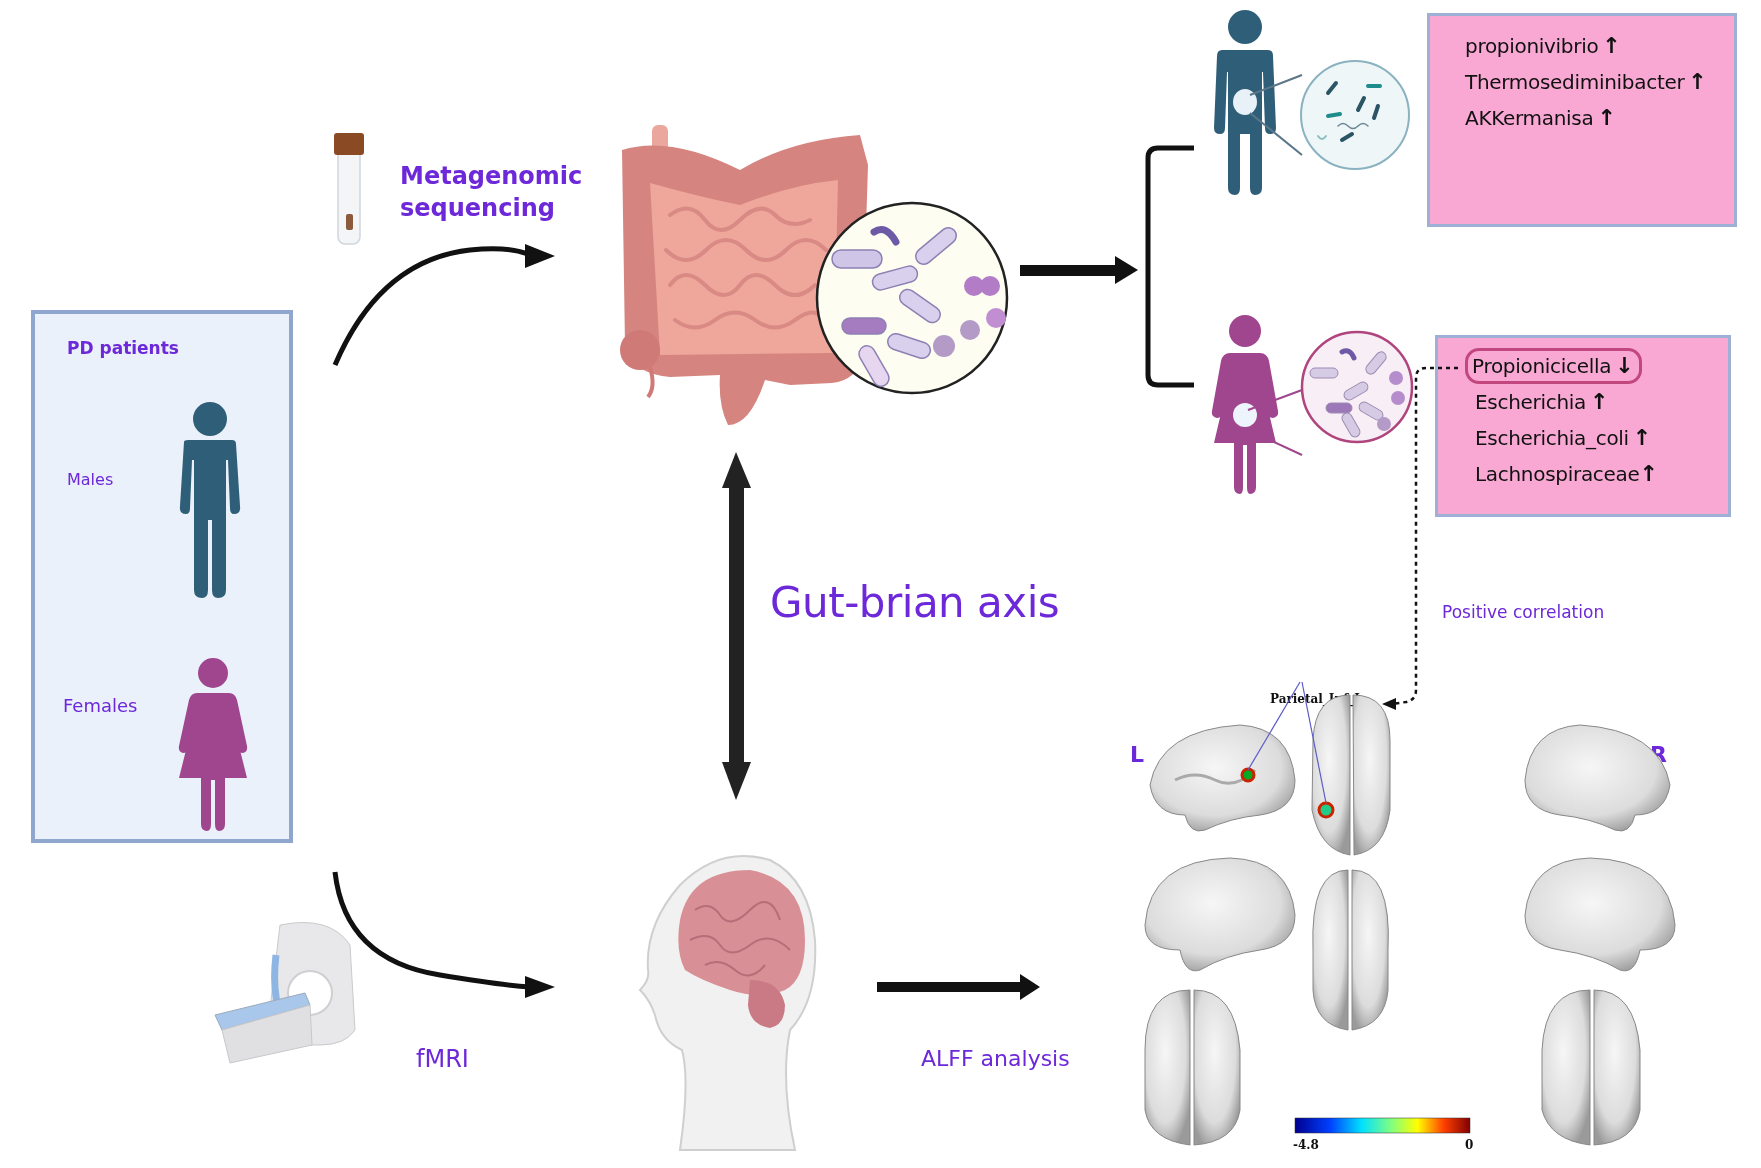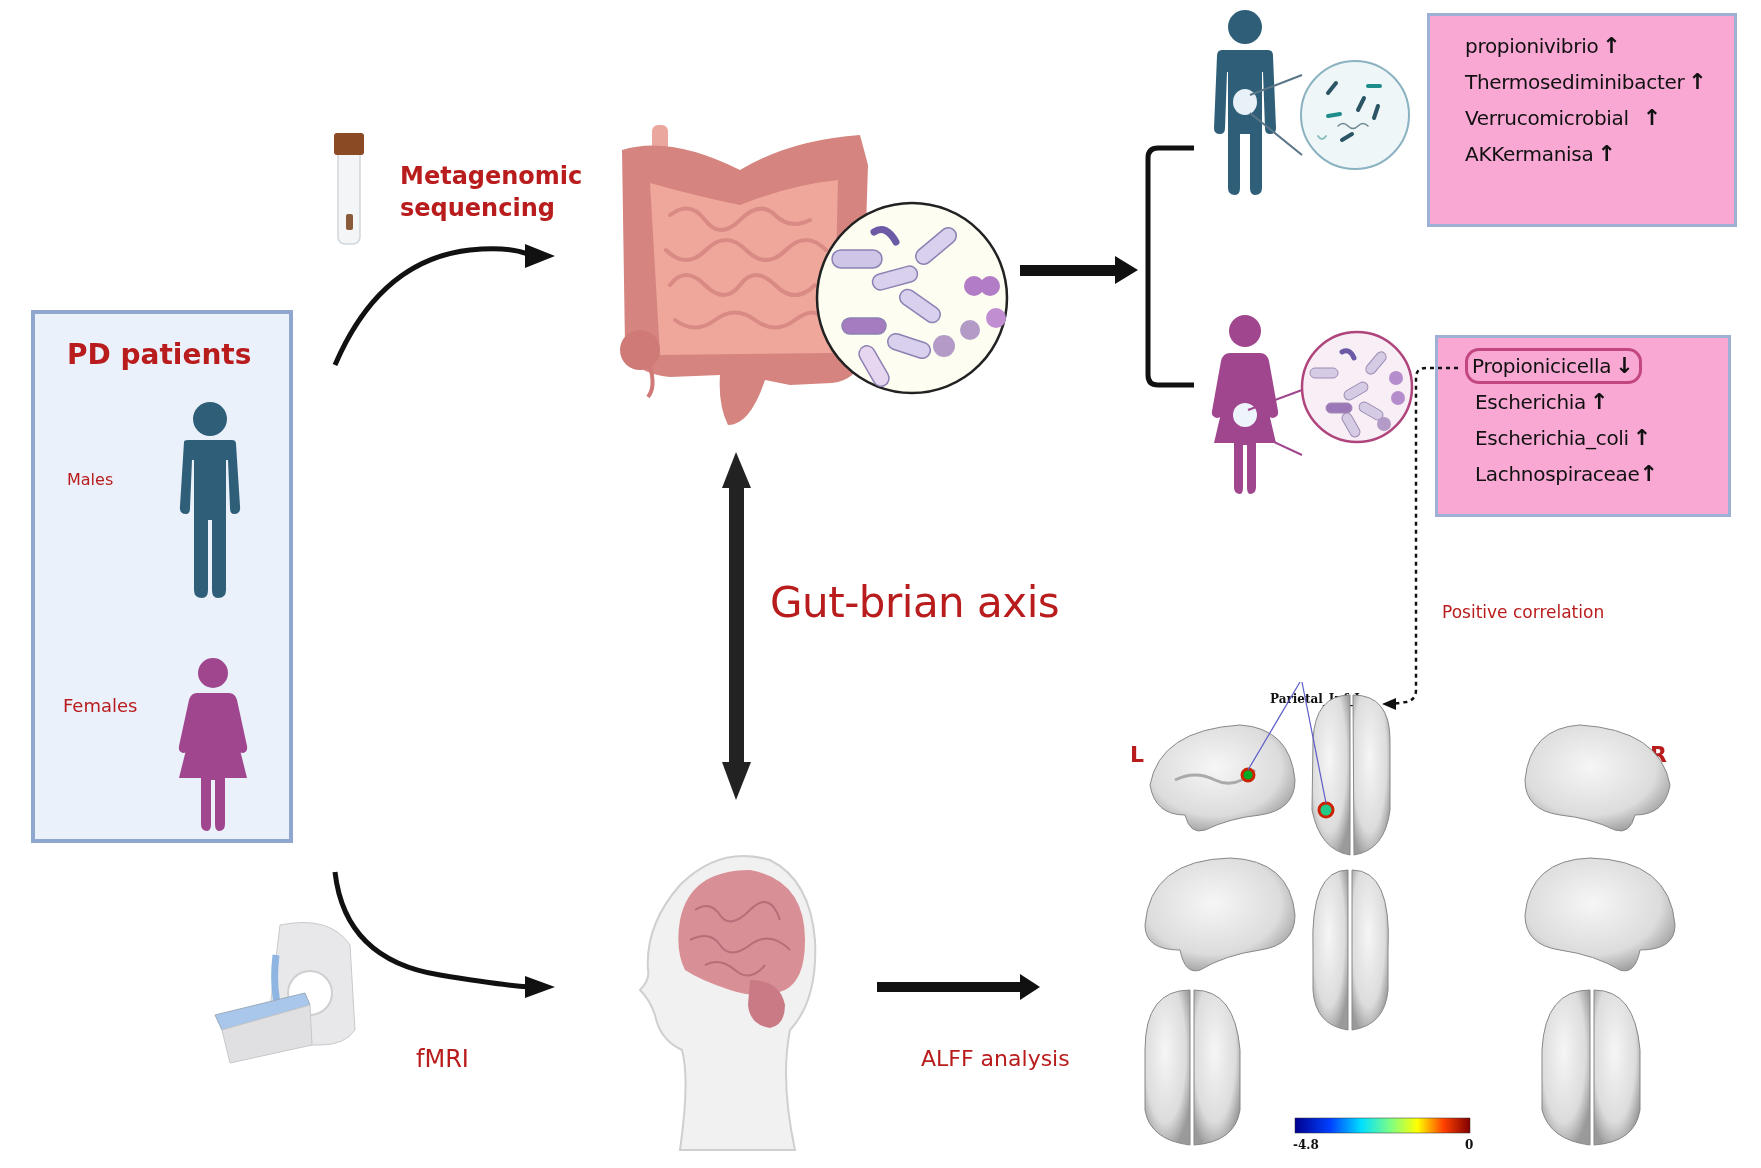--- a/index.html
+++ b/index.html
@@ -1,32 +1,32 @@
 <!DOCTYPE html>
 <html><head>
 <meta charset="utf-8">
 <style>
   html,body{margin:0;padding:0;background:#ffffff;}
   body{width:1761px;height:1168px;position:relative;overflow:hidden;font-family:"DejaVu Sans",sans-serif;color:#111;}
   .abs{position:absolute;}
-  .lbl{font-family:"DejaVu Sans",sans-serif;color:#b91c1c;white-space:nowrap;}
+  .lbl{font-family:"DejaVu Sans",sans-serif;color:#6d28d9;white-space:nowrap;}
   .pd-box{left:31px;top:310px;width:262px;height:533px;background:#eaf1fb;border:4px solid #8fa6cf;box-sizing:border-box;}
   .res-box{background:#f9a8d4;border:3px solid #9fb0d6;box-sizing:border-box;}
   .res-box .row{font-size:20px;line-height:36px;font-weight:500;letter-spacing:-0.3px;}
   .arrow-up,.arrow-down{font-family:"DejaVu Sans",sans-serif;font-weight:bold;font-size:22px;margin-left:4px;}
   .highlight{border:3px solid #c2477e;border-radius:14px;padding:0 6px 0 4px;margin-left:-10px;display:inline-block;line-height:30px;}
   .title-big{font-size:42px;font-weight:500;letter-spacing:-0.5px;}
   .serif-lbl{font-family:"DejaVu Serif",serif;font-weight:bold;font-size:12px;}
   svg{position:absolute;overflow:visible;}
 </style>
 </head>
 <body>
 
 <div class="abs pd-box">
-  <div class="abs lbl" style="left:32px;top:24px;font-size:28px;font-weight:600;">PD patients</div>
+  <div class="abs lbl" style="left:32px;top:24px;font-size:17px;font-weight:600;">PD patients</div>
   <div class="abs lbl" style="left:32px;top:156px;font-size:16px;font-weight:500;">Males</div>
   <div class="abs lbl" style="left:28px;top:381px;font-size:18px;font-weight:500;">Females</div>
 
   <svg style="left:135px;top:88px;" width="80" height="200" viewBox="0 0 80 200">
     <circle cx="40" cy="17" r="17" fill="#2f5f78"></circle>
     <path d="M14 40 Q14 38 18 38 L62 38 Q66 38 66 42 L70 104 Q71 112 64 112 Q60 112 60 106 L58 58 L56 58 L56 188 Q56 196 48 196 Q42 196 42 188 L42 118 L38 118 L38 188 Q38 196 32 196 Q24 196 24 188 L24 58 L22 58 L20 106 Q20 112 16 112 Q9 112 10 104 Z" fill="#2f5f78"></path>
   </svg>
 
   <svg style="left:140px;top:344px;" width="76" height="175" viewBox="0 0 76 175">
     <circle cx="38" cy="15" r="15" fill="#a0468e"></circle>
@@ -111,21 +111,20 @@
     <line x1="70" y1="28" x2="82" y2="28" stroke="#1e8c8a" stroke-width="4"></line>
     <path d="M40 68 q5 -5 10 0 t10 0 t10 0" stroke="#6b8794" stroke-width="1.5" fill="none"></path>
     <path d="M20 78 q4 6 8 0" stroke="#8bbdc0" stroke-width="2" fill="none"></path>
   </g>
 </svg>
 
 <div class="abs res-box" style="left:1427px;top:13px;width:310px;height:214px;">
   <div class="abs" style="left:35px;top:12px;">
     <div class="row"><span>propionivibrio</span><span class="arrow-up">↑</span></div>
     <div class="row"><span>Thermosediminibacter</span><span class="arrow-up">↑</span></div>
-    <div class="row"><span>Verrucomicrobial</span><span class="arrow-up" style="margin-left:14px">↑</span></div>
     <div class="row"><span>AKKermanisa</span><span class="arrow-up">↑</span></div>
   </div>
 </div>
 
 <svg style="left:1210px;top:315px;" width="70" height="180" viewBox="0 0 70 180">
   <circle cx="35" cy="16" r="16" fill="#a0468e"></circle>
   <path d="M20 38 L50 38 Q57 38 59 46 L68 96 Q69 102 63 103 Q59 103 58 98 L51 64 L66 128 L46 128 L46 172 Q46 179 40 179 Q37 179 37 172 L37 130 L33 130 L33 172 Q33 179 30 179 Q24 179 24 172 L24 128 L4 128 L19 64 L12 98 Q11 103 7 103 Q1 102 2 96 L11 46 Q13 38 20 38 Z" fill="#a0468e"></path>
   <ellipse cx="35" cy="100" rx="12" ry="12" fill="#eef4fb"></ellipse>
 </svg>
 <svg style="left:1240px;top:360px;" width="180" height="120">

